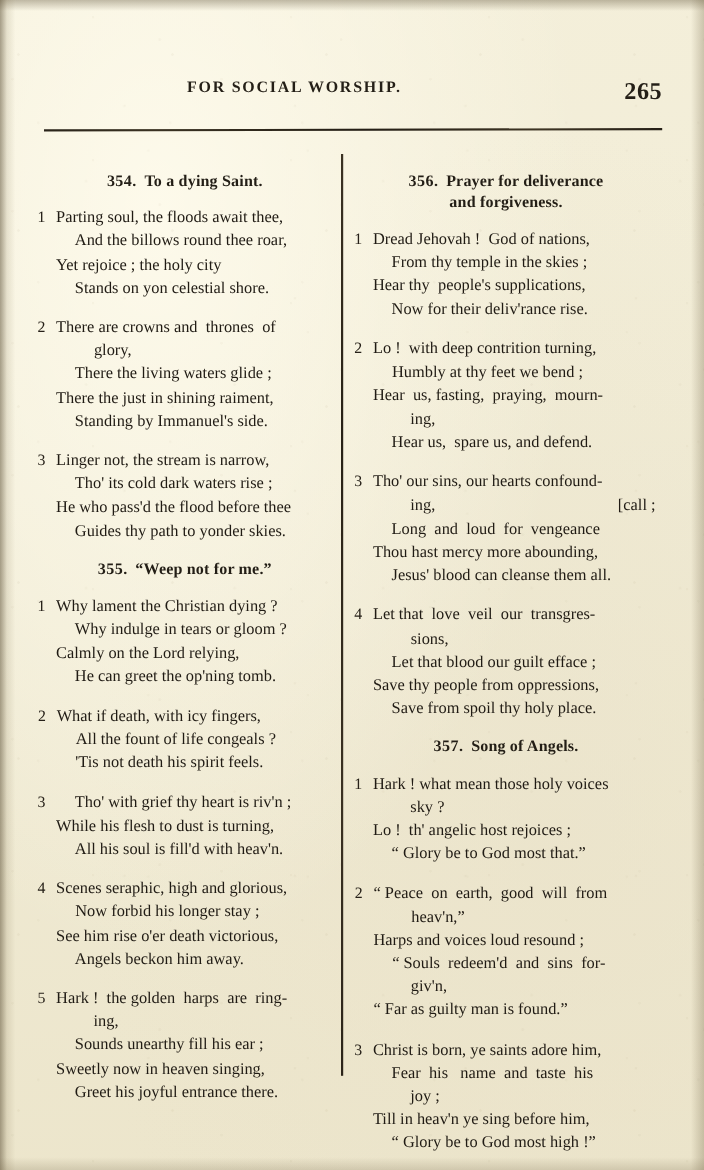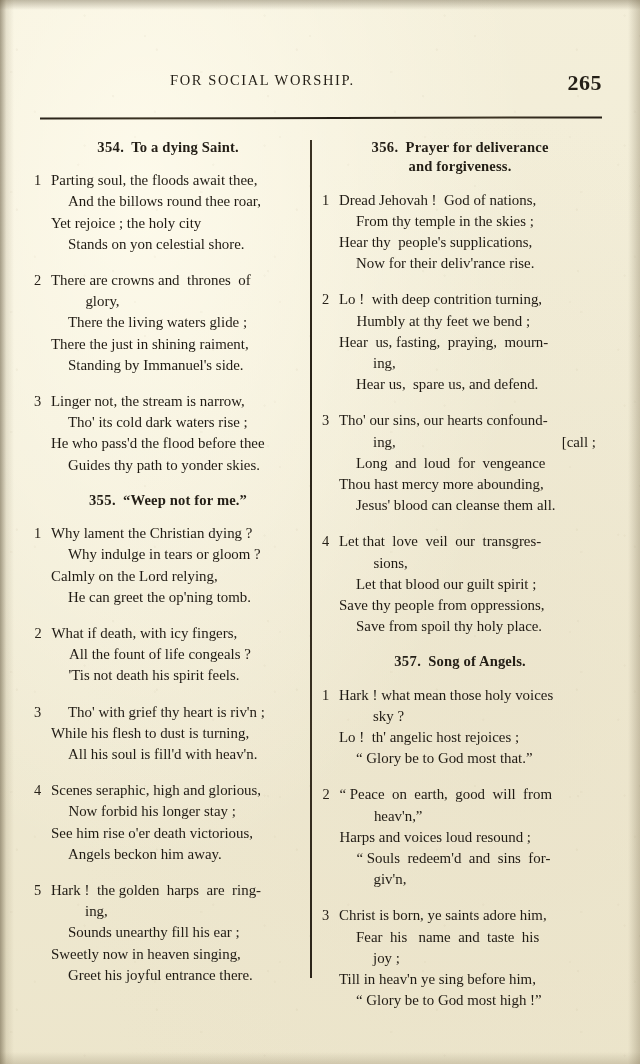--- a/index.html
+++ b/index.html
@@ -68,21 +68,21 @@
     position: absolute;
     left: 40px;
     right: 38px;
     top: 72px;
     height: 22px;
   }
   .runhead-title {
     position: absolute;
     left: 130px;
     top: 0;
-    font-weight: normal;
+    font-weight: bold;
     font-size: 14.5px;
     letter-spacing: 1.6px;
     color: #241f17;
   }
   .pagenum {
     position: absolute;
     right: 0;
     top: -2px;
     font-weight: bold;
     font-size: 22px;
@@ -105,21 +105,21 @@
     left: 310px;
     top: 140px;
     width: 1.6px;
     height: 838px;
     background: linear-gradient(180deg, #3b3223 0%, #272116 30%, #3a3122 70%, #2b2419 100%);
   }
 
   
   .column {
     position: absolute;
-    top: 138px;
+    top: 156px;
   }
   #col-left  { left: 34px;  width: 268px; }
   #col-right { left: 322px; width: 276px; }
 
   
   .hymn { margin-bottom: 0; }
   .hymn-title {
     text-align: center;
     font-weight: bold;
     font-size: 14.6px;
@@ -270,41 +270,42 @@
           <div class="vline">Tho' our sins, our hearts confound-</div>
           <div class="vline ind2 bracket"><span>ing,</span><span>[call ;</span></div>
           <div class="vline ind">Long  and  loud  for  vengeance</div>
           <div class="vline">Thou hast mercy more abounding,</div>
           <div class="vline ind">Jesus' blood can cleanse them all.</div>
         </div>
         <div class="verse">
           <span class="verse-num">4</span>
           <div class="vline">Let that  love  veil  our  transgres-</div>
           <div class="vline ind2">sions,</div>
-          <div class="vline ind">Let that blood our guilt spirit ;</div>
+          <div class="vline ind">Let that blood our guilt efface ;</div>
           <div class="vline">Save thy people from oppressions,</div>
           <div class="vline ind">Save from spoil thy holy place.</div>
         </div>
       </div>
       <div class="hymn">
         <div class="hymn-title"><span class="num">357.</span><span class="ttl">Song of Angels.</span></div>
         <div class="verse">
           <span class="verse-num">1</span>
           <div class="vline">Hark ! what mean those holy voices</div>
           <div class="vline ind2">sky ?</div>
           <div class="vline">Lo !  th' angelic host rejoices ;</div>
           <div class="vline ind">“ Glory be to God most that.”</div>
         </div>
         <div class="verse">
           <span class="verse-num">2</span>
           <div class="vline">“ Peace  on  earth,  good  will  from</div>
           <div class="vline ind2">heav'n,”</div>
           <div class="vline">Harps and voices loud resound ;</div>
           <div class="vline ind">“ Souls  redeem'd  and  sins  for-</div>
           <div class="vline ind2">giv'n,</div>
+          <div class="vline">“ Far as guilty man is found.”</div>
         </div>
         <div class="verse">
           <span class="verse-num">3</span>
           <div class="vline">Christ is born, ye saints adore him,</div>
           <div class="vline ind">Fear  his   name  and  taste  his</div>
           <div class="vline ind2">joy ;</div>
           <div class="vline">Till in heav'n ye sing before him,</div>
           <div class="vline ind">“ Glory be to God most high !”</div>
         </div>
       </div>

